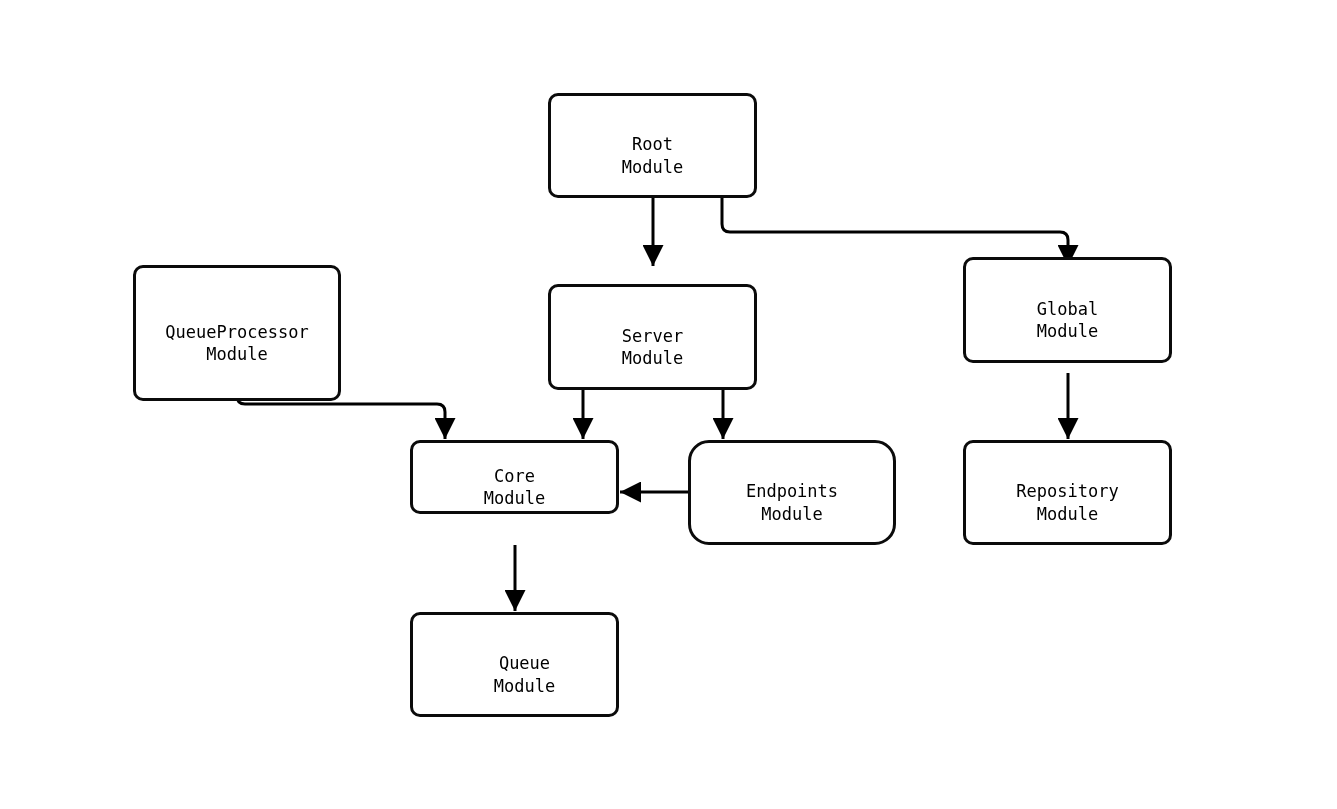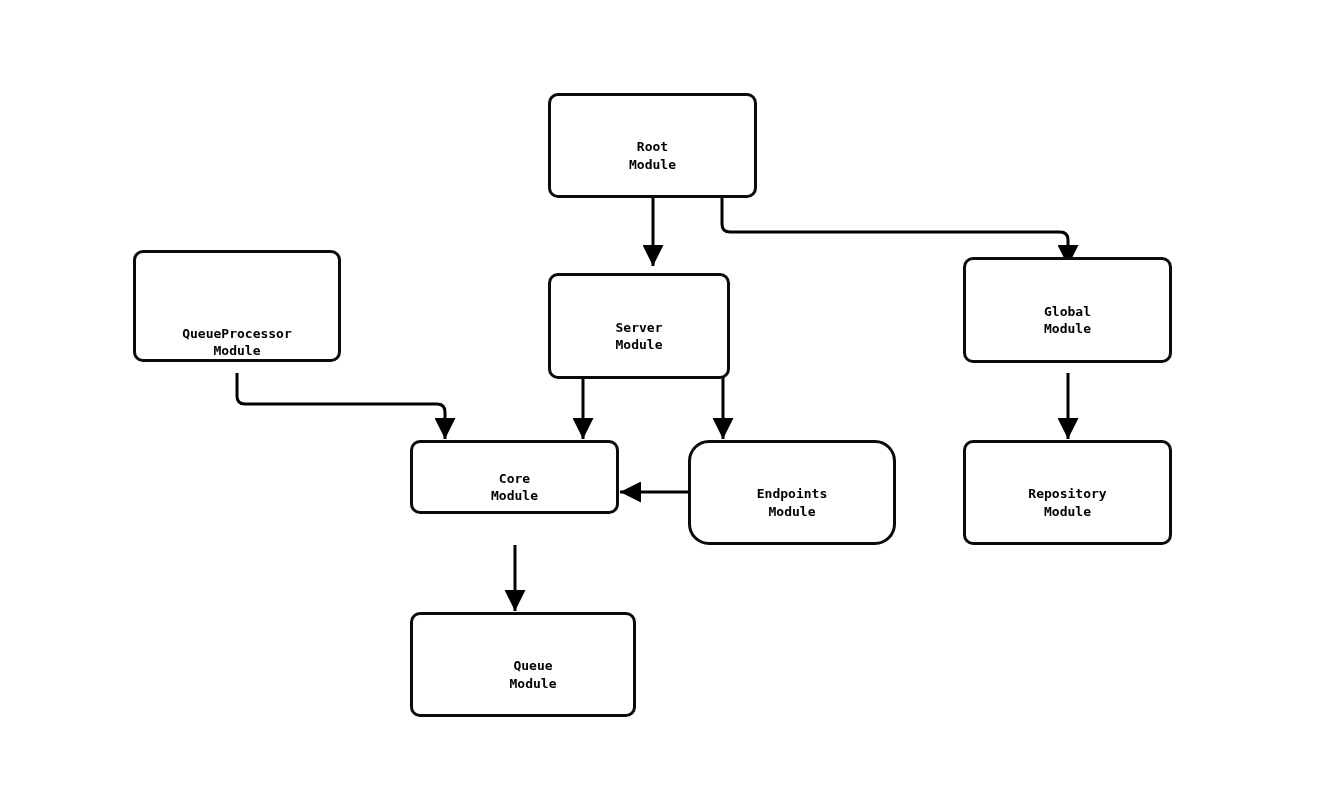--- a/index.html
+++ b/index.html
@@ -32,22 +32,22 @@
     position: absolute;
     box-sizing: border-box;
     background: #ffffff;
     border: 3px solid #0b0b0b;
     border-radius: 10px;
     display: flex;
     align-items: center;
     justify-content: center;
   }
   .node-label {
-    font-size: 13px;
-    font-weight: bold;
+    font-size: 17px;
+    font-weight: normal;
     color: #000000;
     text-align: center;
     white-space: pre-line;
     line-height: 1.32;
     margin-top: 20px;
   }
 </style>
 </head>
 <body>
 
@@ -75,26 +75,26 @@
     <path class="edge" d="M 1068 373 L 1068 439" marker-end="url(#arrowhead)"></path>
 
     <path class="edge" d="M 515 545 L 515 611" marker-end="url(#arrowhead)"></path>
   </svg>
 
   <div class="node" style="left:548px; top:93px;  width:209px; height:105px;">
     <span class="node-label">Root
 Module</span>
   </div>
 
-  <div class="node" style="left:133px; top:250px; width:208px; height:112px;align-items:flex-end;">
+  <div class="node" style="left:133px; top:265px; width:208px; height:136px;">
     <span class="node-label">QueueProcessor
 Module</span>
   </div>
 
-  <div class="node" style="left:548px; top:273px; width:182px; height:106px;">
+  <div class="node" style="left:548px; top:284px; width:209px; height:106px;">
     <span class="node-label">Server
 Module</span>
   </div>
 
   <div class="node" style="left:963px; top:257px; width:209px; height:106px;">
     <span class="node-label">Global
 Module</span>
   </div>
 
   <div class="node" style="left:410px; top:440px; width:209px; height:74px;">
@@ -105,18 +105,18 @@
   <div class="node" style="left:688px; top:440px; width:208px; height:105px;border-radius:21px;">
     <span class="node-label">Endpoints
 Module</span>
   </div>
 
   <div class="node" style="left:963px; top:440px; width:209px; height:105px;align-items:center;">
     <span class="node-label">Repository
 Module</span>
   </div>
 
-  <div class="node" style="left:410px; top:612px; width:226px; height:105px;padding-left:20px;">
+  <div class="node" style="left:410px; top:612px; width:209px; height:105px;padding-left:20px;">
     <span class="node-label">Queue
 Module</span>
   </div>
 
 </div>
 
 </body></html>

